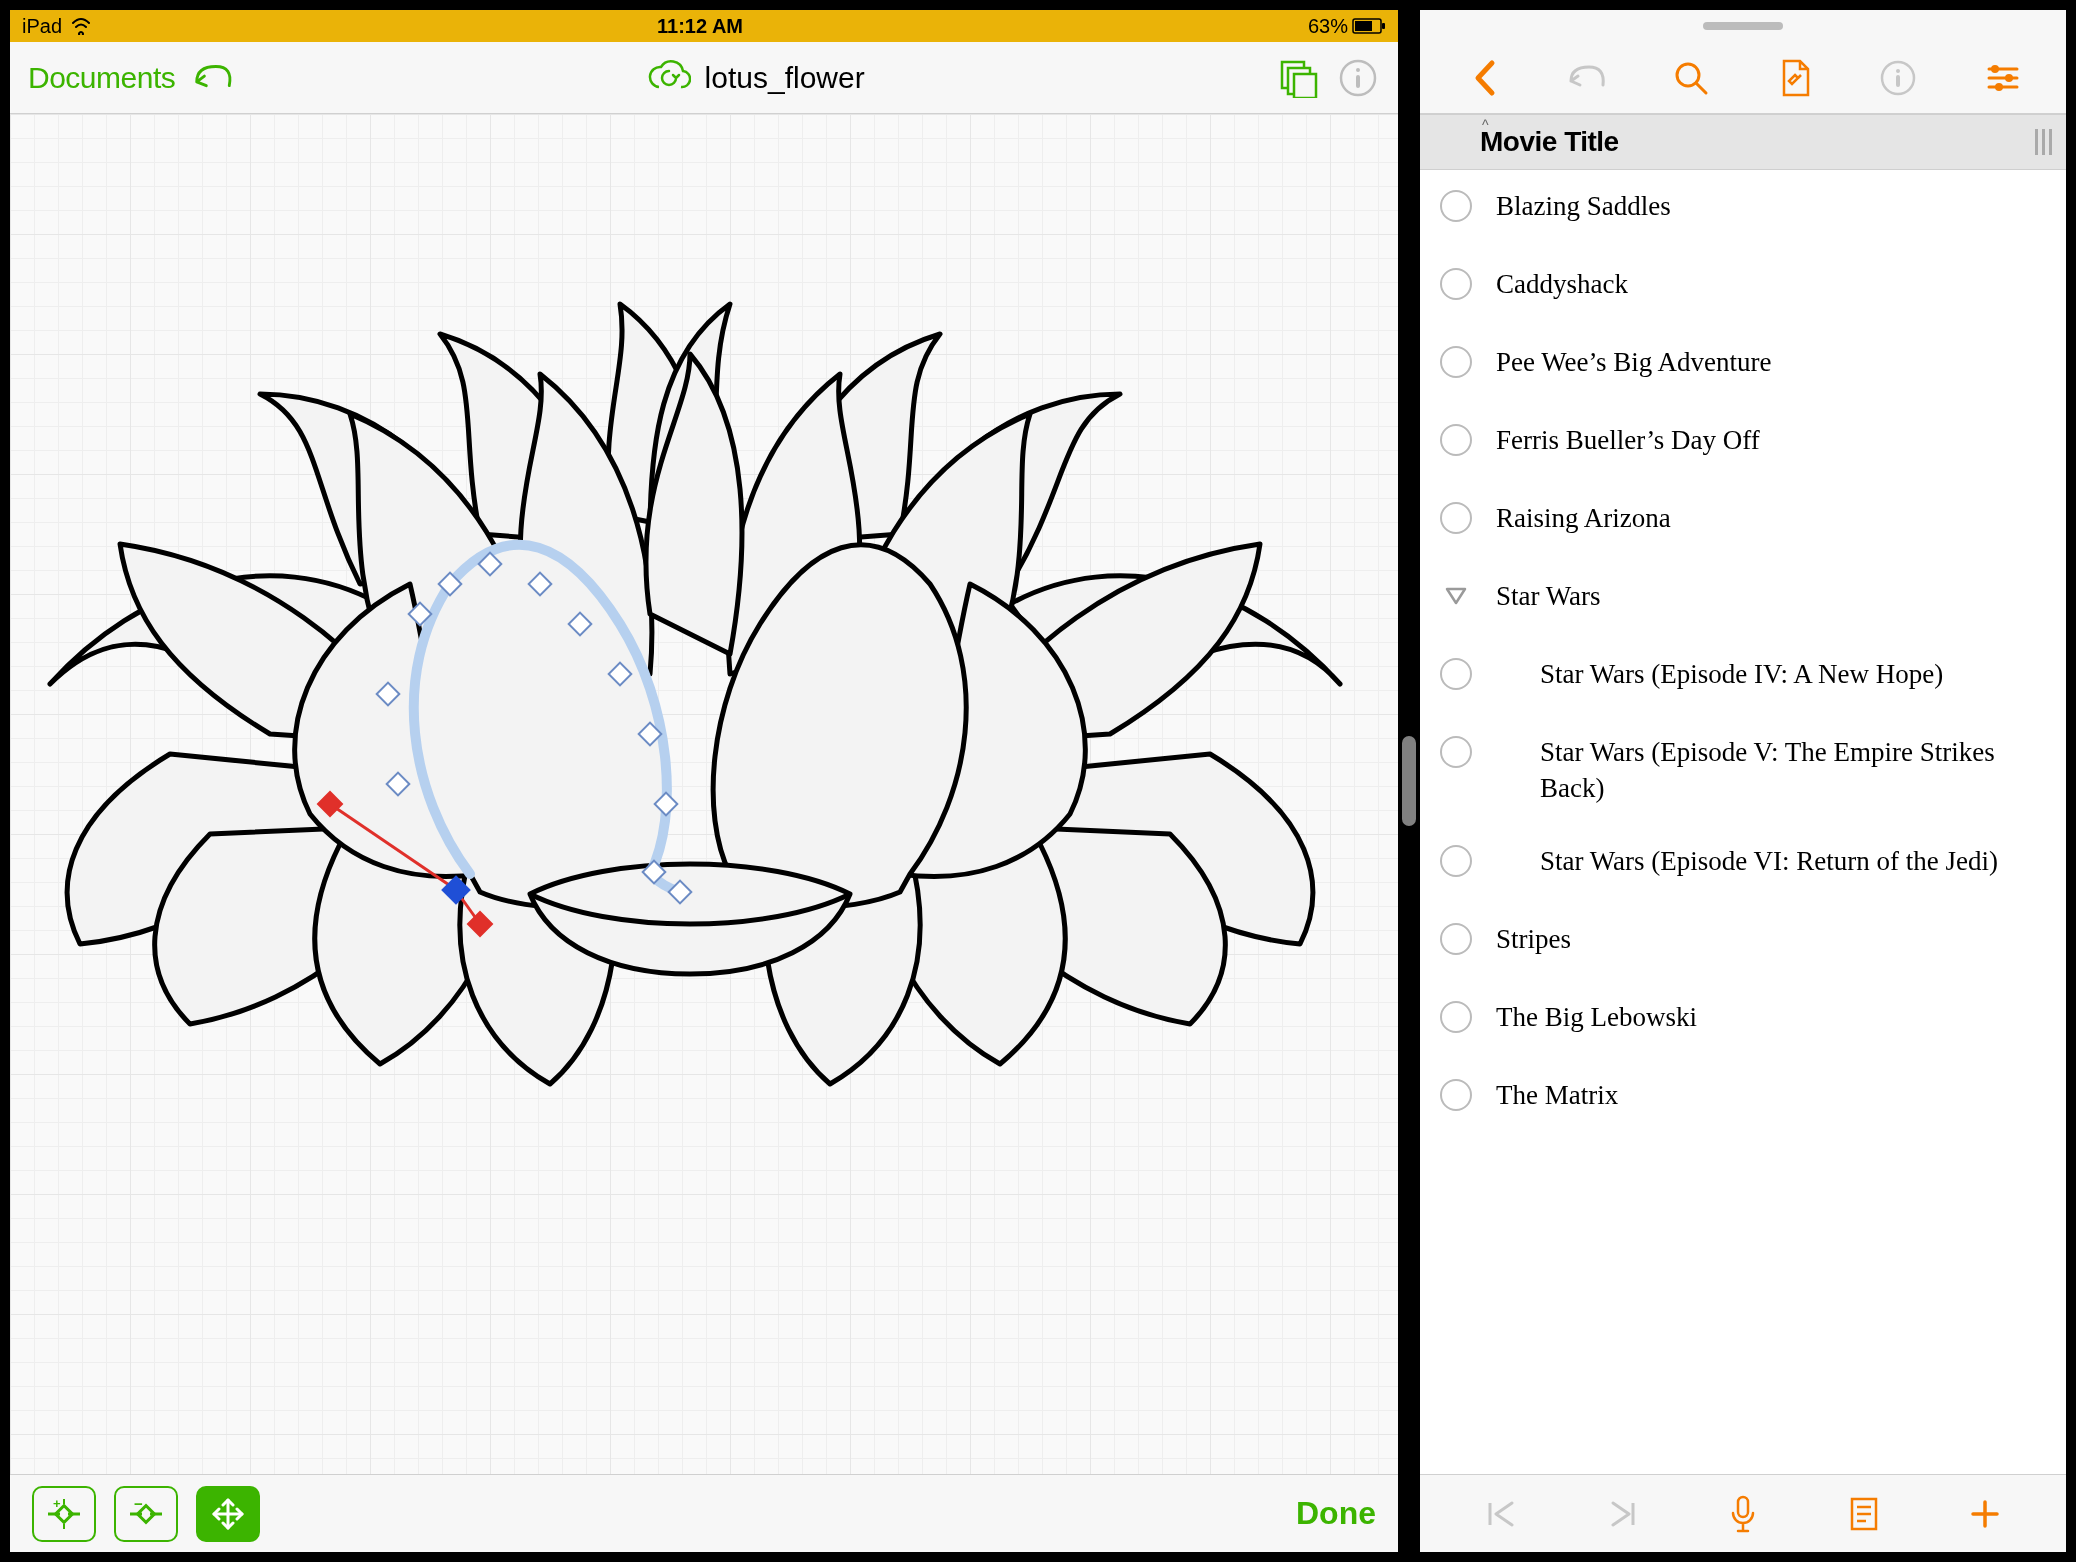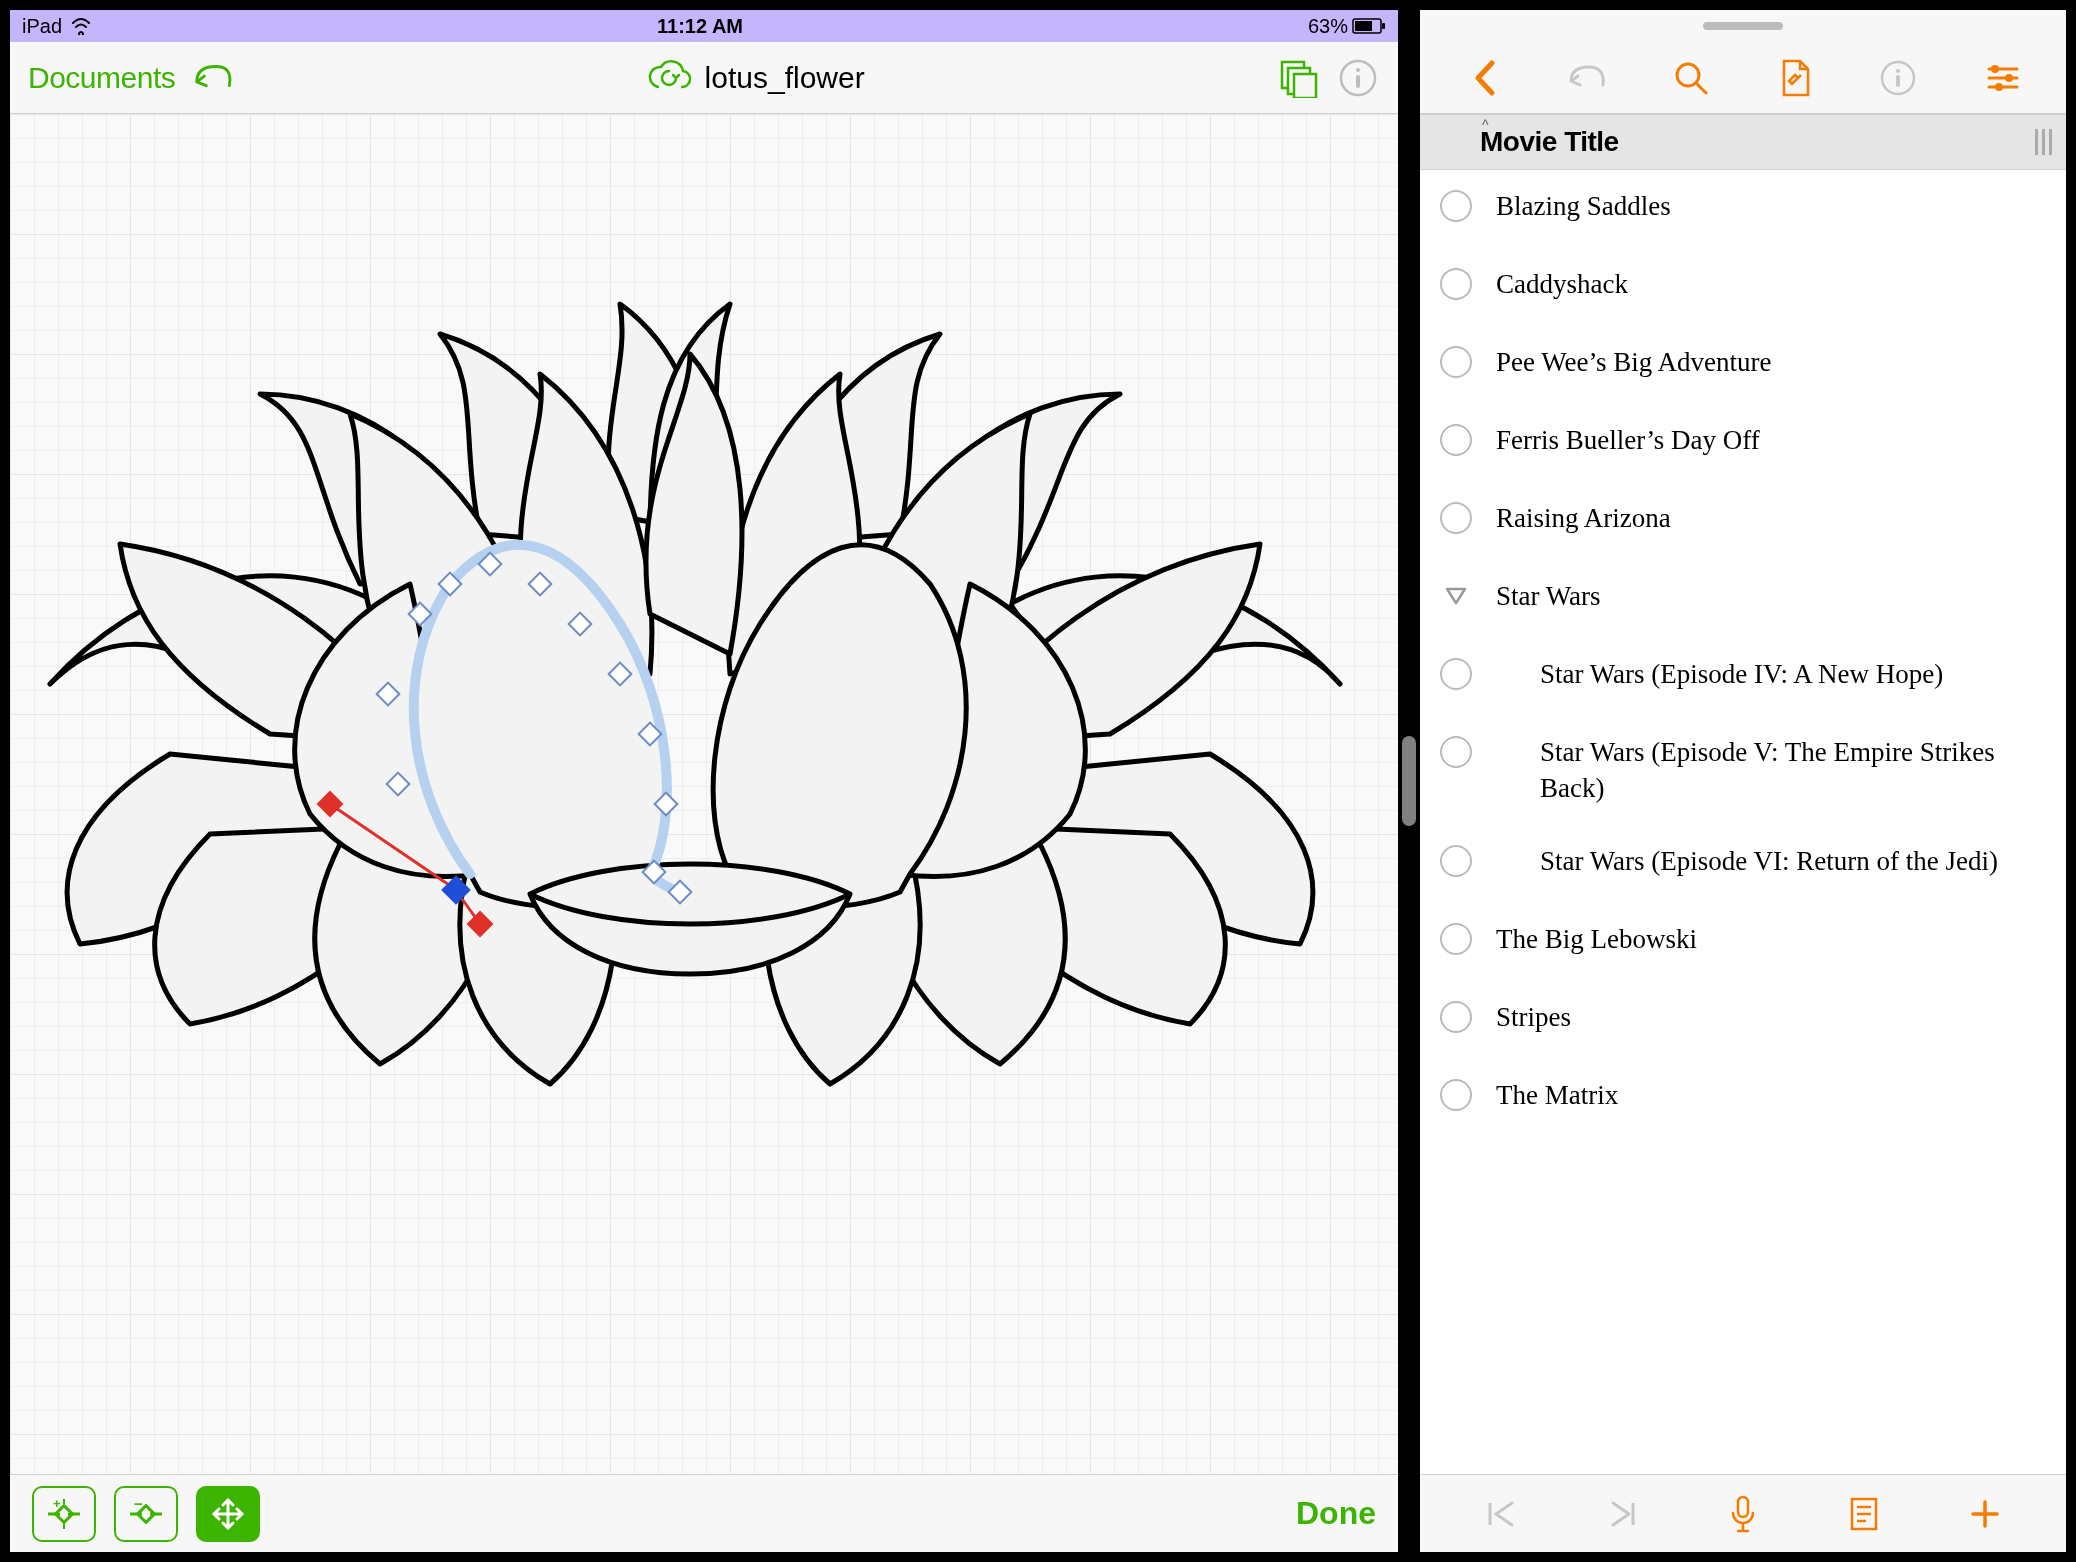--- a/index.html
+++ b/index.html
@@ -20,21 +20,21 @@
   .left-app {
     width: 1388px;
     height: 100%;
     background: #fff;
     display: flex;
     flex-direction: column;
     position: relative;
   }
   .statusbar {
     height: 32px;
-    background: #c4b5fd;
+    background: #eab308;
     display: flex;
     align-items: center;
     font-size: 20px;
     padding: 0 12px;
     color: #000;
     font-weight: 400;
   }
   .status-left { flex: 0 0 auto; display:flex; align-items:center; gap:8px; }
   .status-center { flex: 1 1 auto; text-align: center; font-weight:600; }
   .status-right { flex: 0 0 auto; display:flex; align-items:center; gap:4px; }
@@ -439,25 +439,25 @@
         <div class="row child">
           <div class="status" style="margin-left: 0px;"></div>
           <div class="label">Star Wars (Episode V: The Empire Strikes Back)</div>
         </div>
         <div class="row child">
           <div class="status" style="margin-left: 0px;"></div>
           <div class="label">Star Wars (Episode VI: Return of the Jedi)</div>
         </div>
         <div class="row">
           <div class="status"></div>
+          <div class="label">Stripes</div>
+        </div>
+        <div class="row">
+          <div class="status"></div>
           <div class="label">The Big Lebowski</div>
-        </div>
-        <div class="row">
-          <div class="status"></div>
-          <div class="label">Stripes</div>
         </div>
         <div class="row">
           <div class="status"></div>
           <div class="label">The Matrix</div>
         </div>
       </div>
 
     <div class="right-bottom">
       <div class="bicon">
         <svg width="34" height="30" viewBox="0 0 34 30">

